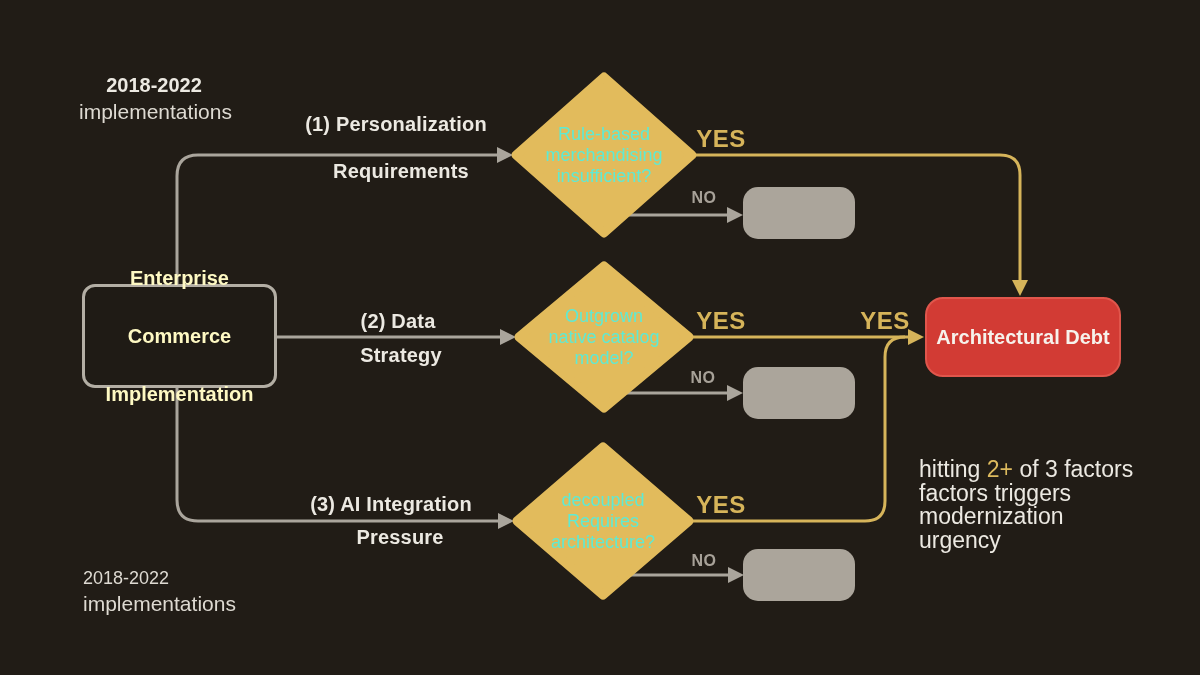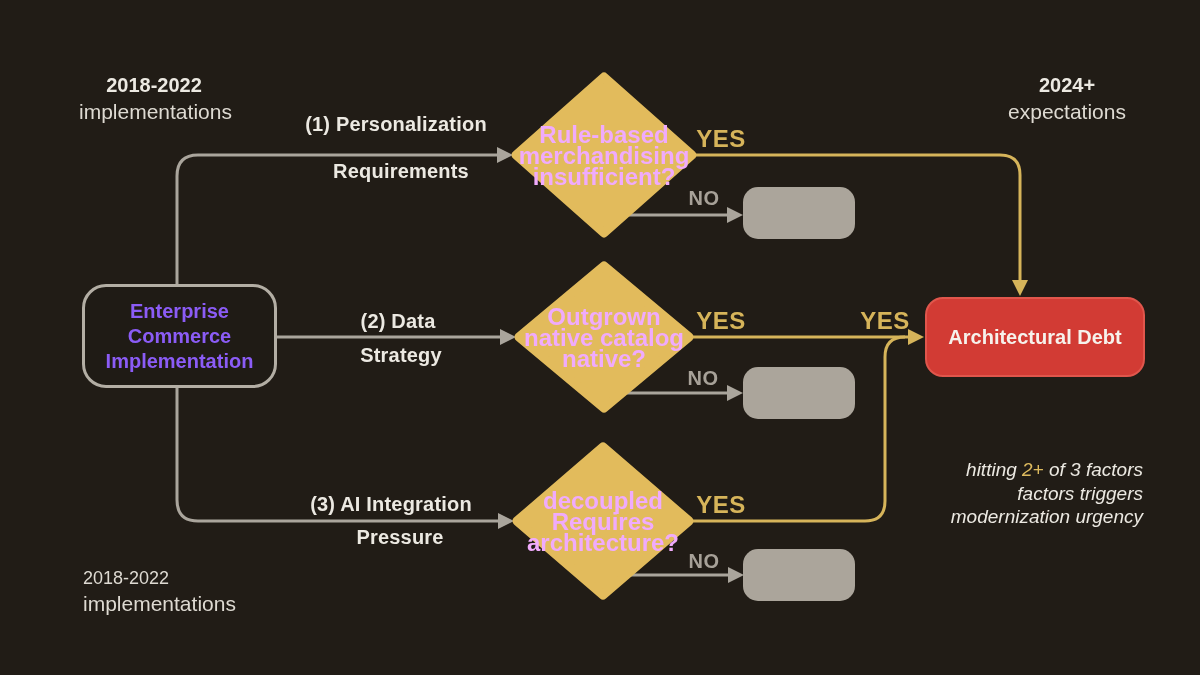--- a/index.html
+++ b/index.html
@@ -6,49 +6,49 @@
   #canvas{
     position:relative;width:1200px;height:675px;overflow:hidden;
     background:#211c16;
     font-family:"Liberation Sans", sans-serif;
     color:#edeae3;
   }
   #wires{position:absolute;left:0;top:0;z-index:1;}
   .lbl{position:absolute;transform:translate(-50%,-50%);white-space:nowrap;z-index:4;}
   .branch-label{font-size:20px;font-weight:700;color:#ece9e2;letter-spacing:.2px;}
   .yes{font-size:24px;font-weight:700;color:#d6b45a;letter-spacing:.5px;}
-  .no{font-size:20px;font-weight:700;color:#a7a198;letter-spacing:.5px;}
+  .no{font-size:16px;font-weight:700;color:#a7a198;letter-spacing:.5px;}
   .diamond-text{
     position:absolute;transform:translate(-50%,-50%);z-index:3;
-    width:180px;text-align:center;color:#f0abfc;
-    font-size:24px;line-height:21px;font-weight:700;
+    width:180px;text-align:center;color:#5eead4;
+    font-size:18px;line-height:21px;font-weight:400;
   }
   .node-root{
     position:absolute;left:82px;top:284px;width:195px;height:104px;z-index:2;
-    background:#1f1b15;border:3px solid #b3aea4;border-radius:24px;
+    background:#1f1b15;border:3px solid #b3aea4;border-radius:13px;
     box-sizing:border-box;display:flex;flex-direction:column;align-items:center;justify-content:center;
-    font-size:20px;font-weight:700;line-height:25px;color:#8b5cf6;
+    font-size:20px;font-weight:700;line-height:25px;color:#fef9c3;gap:33px;
   }
   .node-result{
-    position:absolute;left:925px;top:297px;width:220px;height:80px;z-index:3;
+    position:absolute;left:925px;top:297px;width:196px;height:80px;z-index:3;
     background:#d23b34;border:2px solid #e0564c;border-radius:18px;
     box-sizing:border-box;display:flex;flex-direction:column;align-items:center;justify-content:center;
     font-size:20px;font-weight:700;line-height:25px;color:#f6f2ec;
   }
   .node-empty{
     position:absolute;width:112px;height:52px;z-index:2;
     background:#aba59b;border-radius:15px;
   }
   .corner-note{position:absolute;z-index:4;}
   .cn-top{text-align:center;width:150px;}
   .cn-b1{font-size:20px;font-weight:700;color:#ece9e2;}
   .cn-r1{font-size:18px;font-weight:400;color:#dedad2;}
   .cn-sub{font-size:21px;font-weight:400;color:#dedad2;margin-top:3px;}
-  .cn-bottom-right{left:919px;top:458px;width:224px;text-align:right;
-    font-size:19px;line-height:23.5px;font-weight:400;color:#ece9e2;font-style:italic;}
+  .cn-bottom-right{left:919px;top:458px;width:224px;text-align:left;
+    font-size:23px;line-height:23.5px;font-weight:400;color:#ece9e2;}
   .hl{color:#ddba5e;}
 </style>
 </head>
 <body>
 
 <div id="canvas">
 
   <svg id="wires" width="1200" height="675" viewBox="0 0 1200 675">
 
     <path d="M 508 155 L 198 155 Q 177 155 177 176 L 177 500 Q 177 521 198 521 L 509 521" fill="none" stroke="#aaa59c" stroke-width="3"></path>
@@ -75,24 +75,20 @@
 
     <polygon points="604,77 692,155 604,233 516,155" fill="#e2bb5c" stroke="#e2bb5c" stroke-width="9" stroke-linejoin="round"></polygon>
     <polygon points="604,266 689,337 604,408 519,337" fill="#e2bb5c" stroke="#e2bb5c" stroke-width="9" stroke-linejoin="round"></polygon>
     <polygon points="603,447 689,521 603,595 517,521" fill="#e2bb5c" stroke="#e2bb5c" stroke-width="9" stroke-linejoin="round"></polygon>
   </svg>
 
   <div class="corner-note cn-top" style="left:79px;top:74px;">
     <div class="cn-b1">2018-2022</div>
     <div class="cn-sub">implementations</div>
   </div>
-  <div class="corner-note cn-top" style="left:992px;top:74px;">
-    <div class="cn-b1">2024+</div>
-    <div class="cn-sub">expectations</div>
-  </div>
   <div class="corner-note" style="left:83px;top:568px;text-align:left;">
     <div class="cn-r1">2018-2022</div>
     <div class="cn-sub">implementations</div>
   </div>
   <div class="corner-note cn-bottom-right">
     <div><span>hitting </span><span class="hl">2+</span><span> of 3 factors</span></div>
     <div>factors triggers</div>
     <div>modernization urgency</div>
   </div>
 
@@ -110,21 +106,21 @@
   <div class="lbl branch-label" style="left:400px;top:537px;text-align:right;">Pressure</div>
 
   <div class="diamond-text" style="left:604px;top:155px;">
     <div>Rule-based</div>
     <div>merchandising</div>
     <div>insufficient?</div>
   </div>
   <div class="diamond-text" style="left:604px;top:337px;">
     <div>Outgrown</div>
     <div>native catalog</div>
-    <div>native?</div>
+    <div>model?</div>
   </div>
   <div class="diamond-text" style="left:603px;top:521px;">
     <div>decoupled</div>
     <div>Requires</div>
     <div>architecture?</div>
   </div>
 
   <div class="lbl yes" style="left:721px;top:139px;">YES</div>
   <div class="lbl no" style="left:704px;top:198px;">NO</div>
   <div class="lbl yes" style="left:721px;top:321px;">YES</div>

